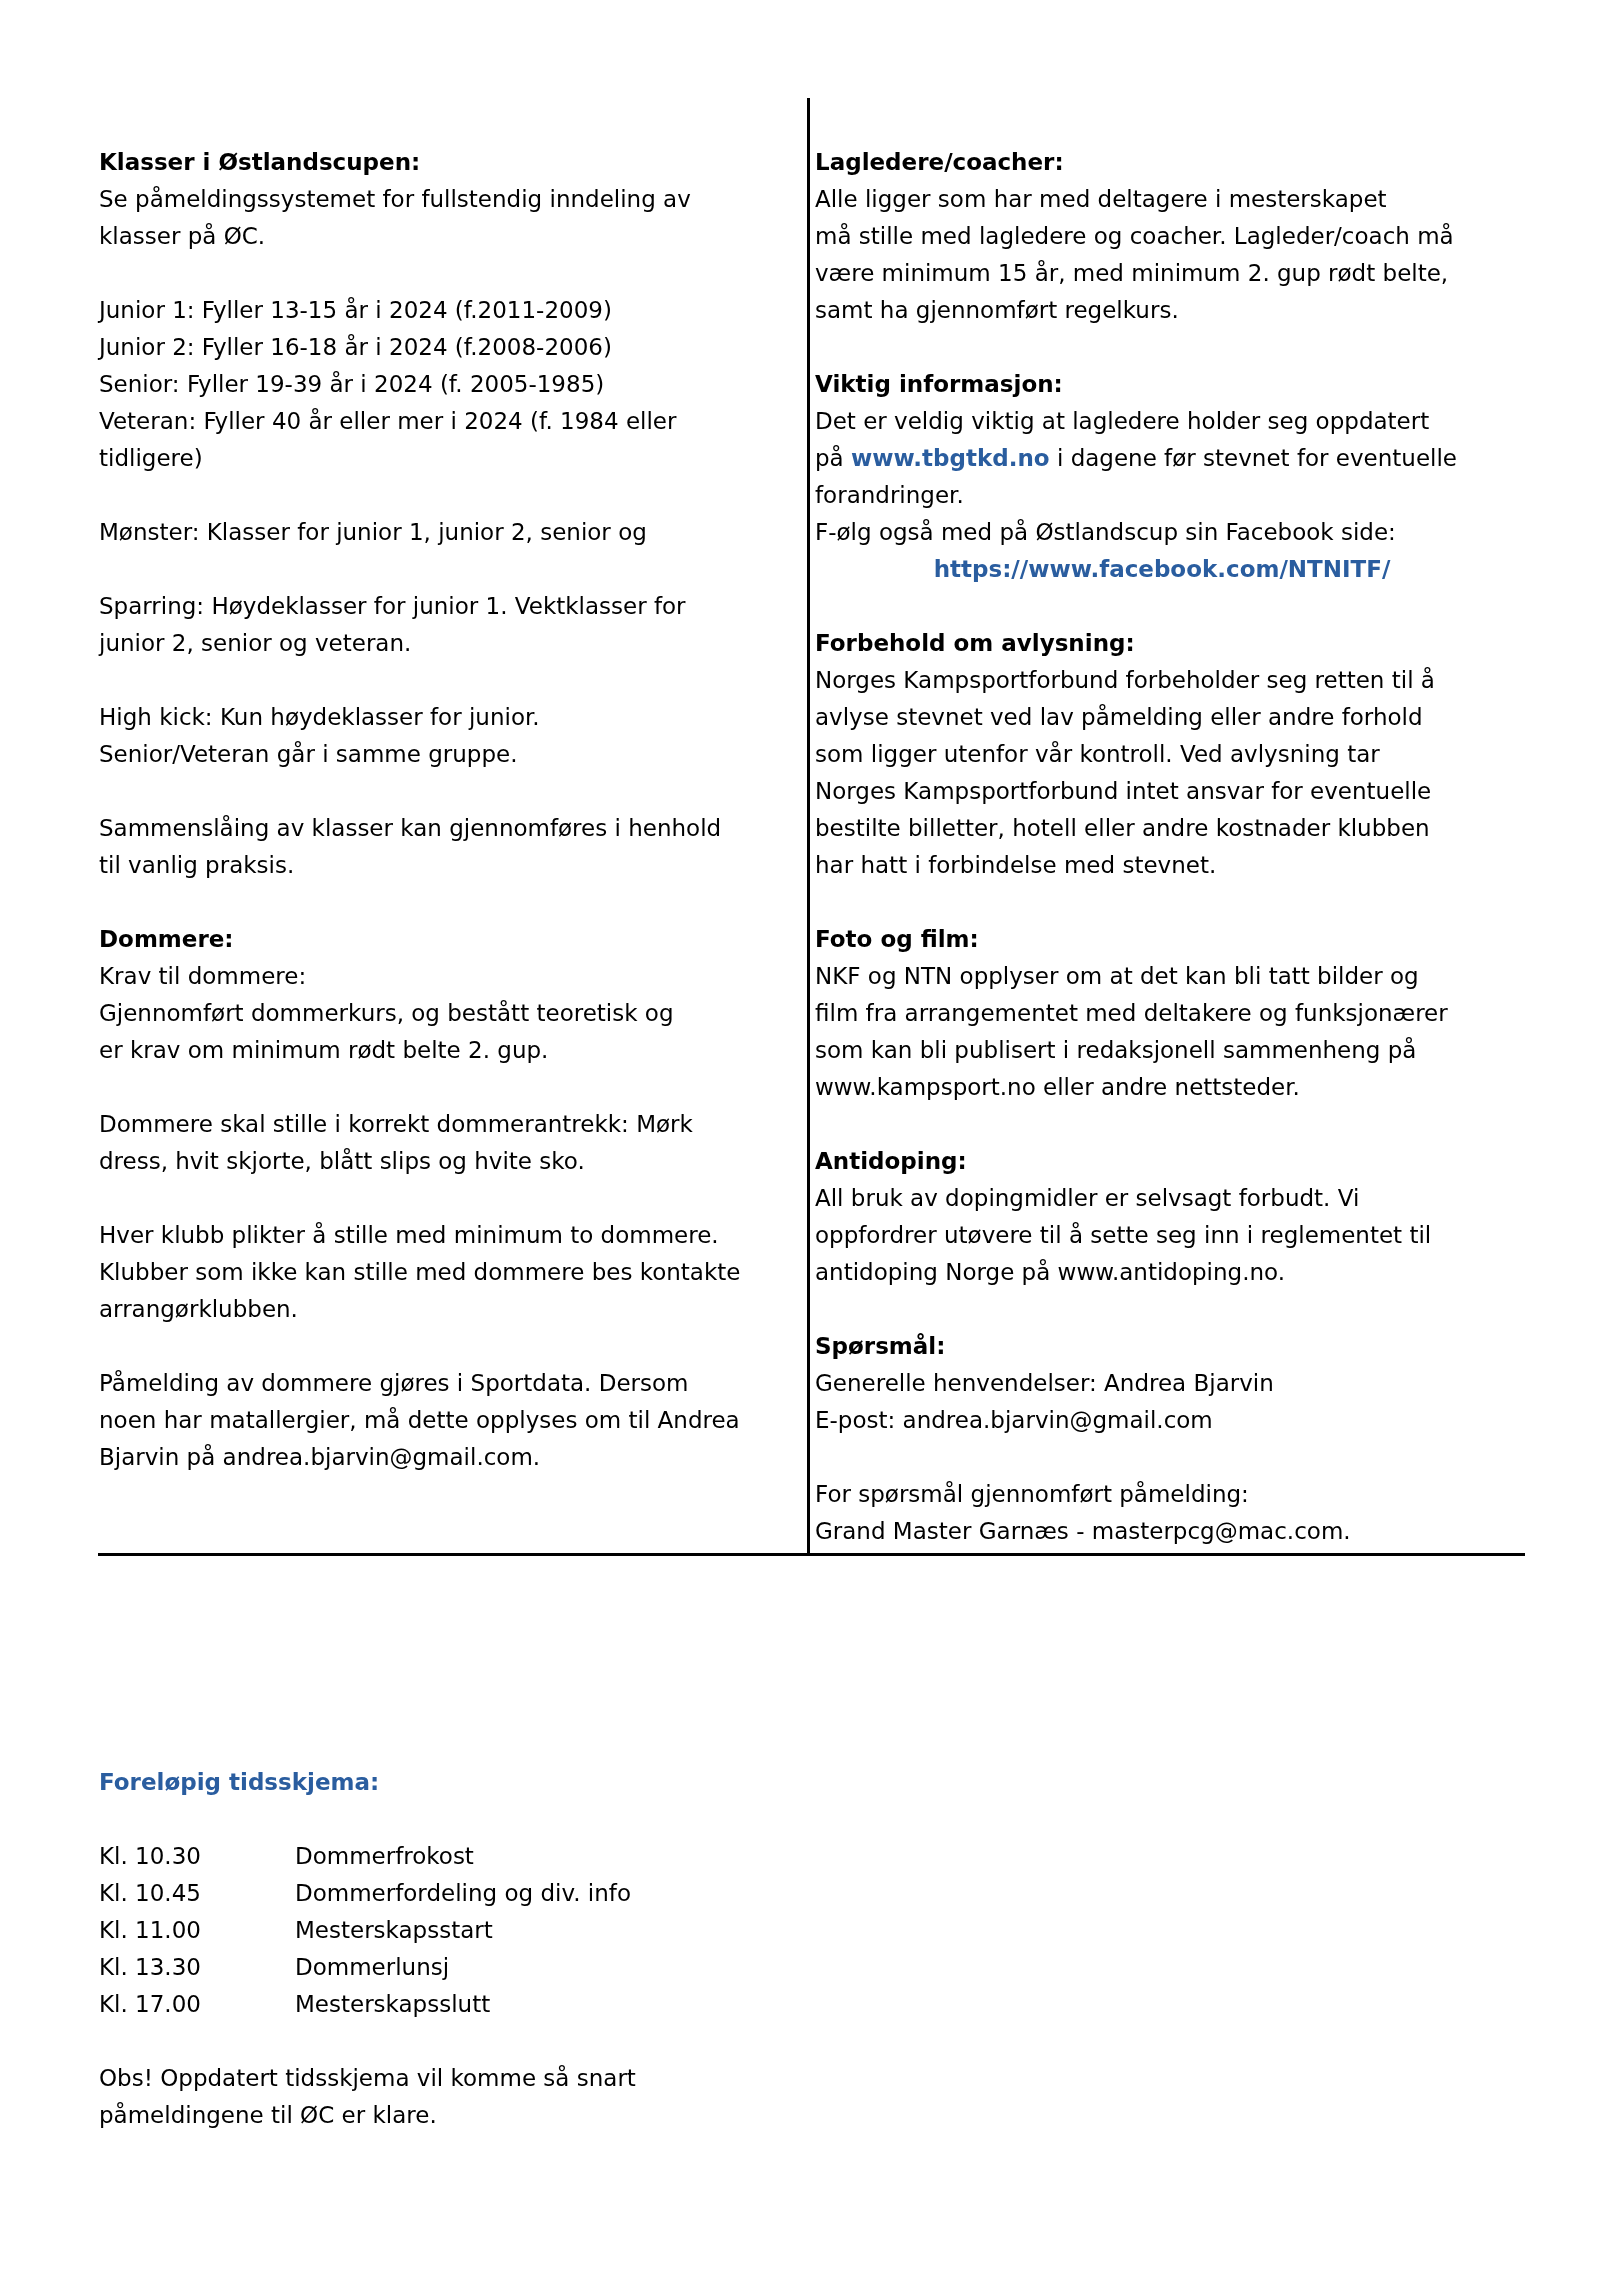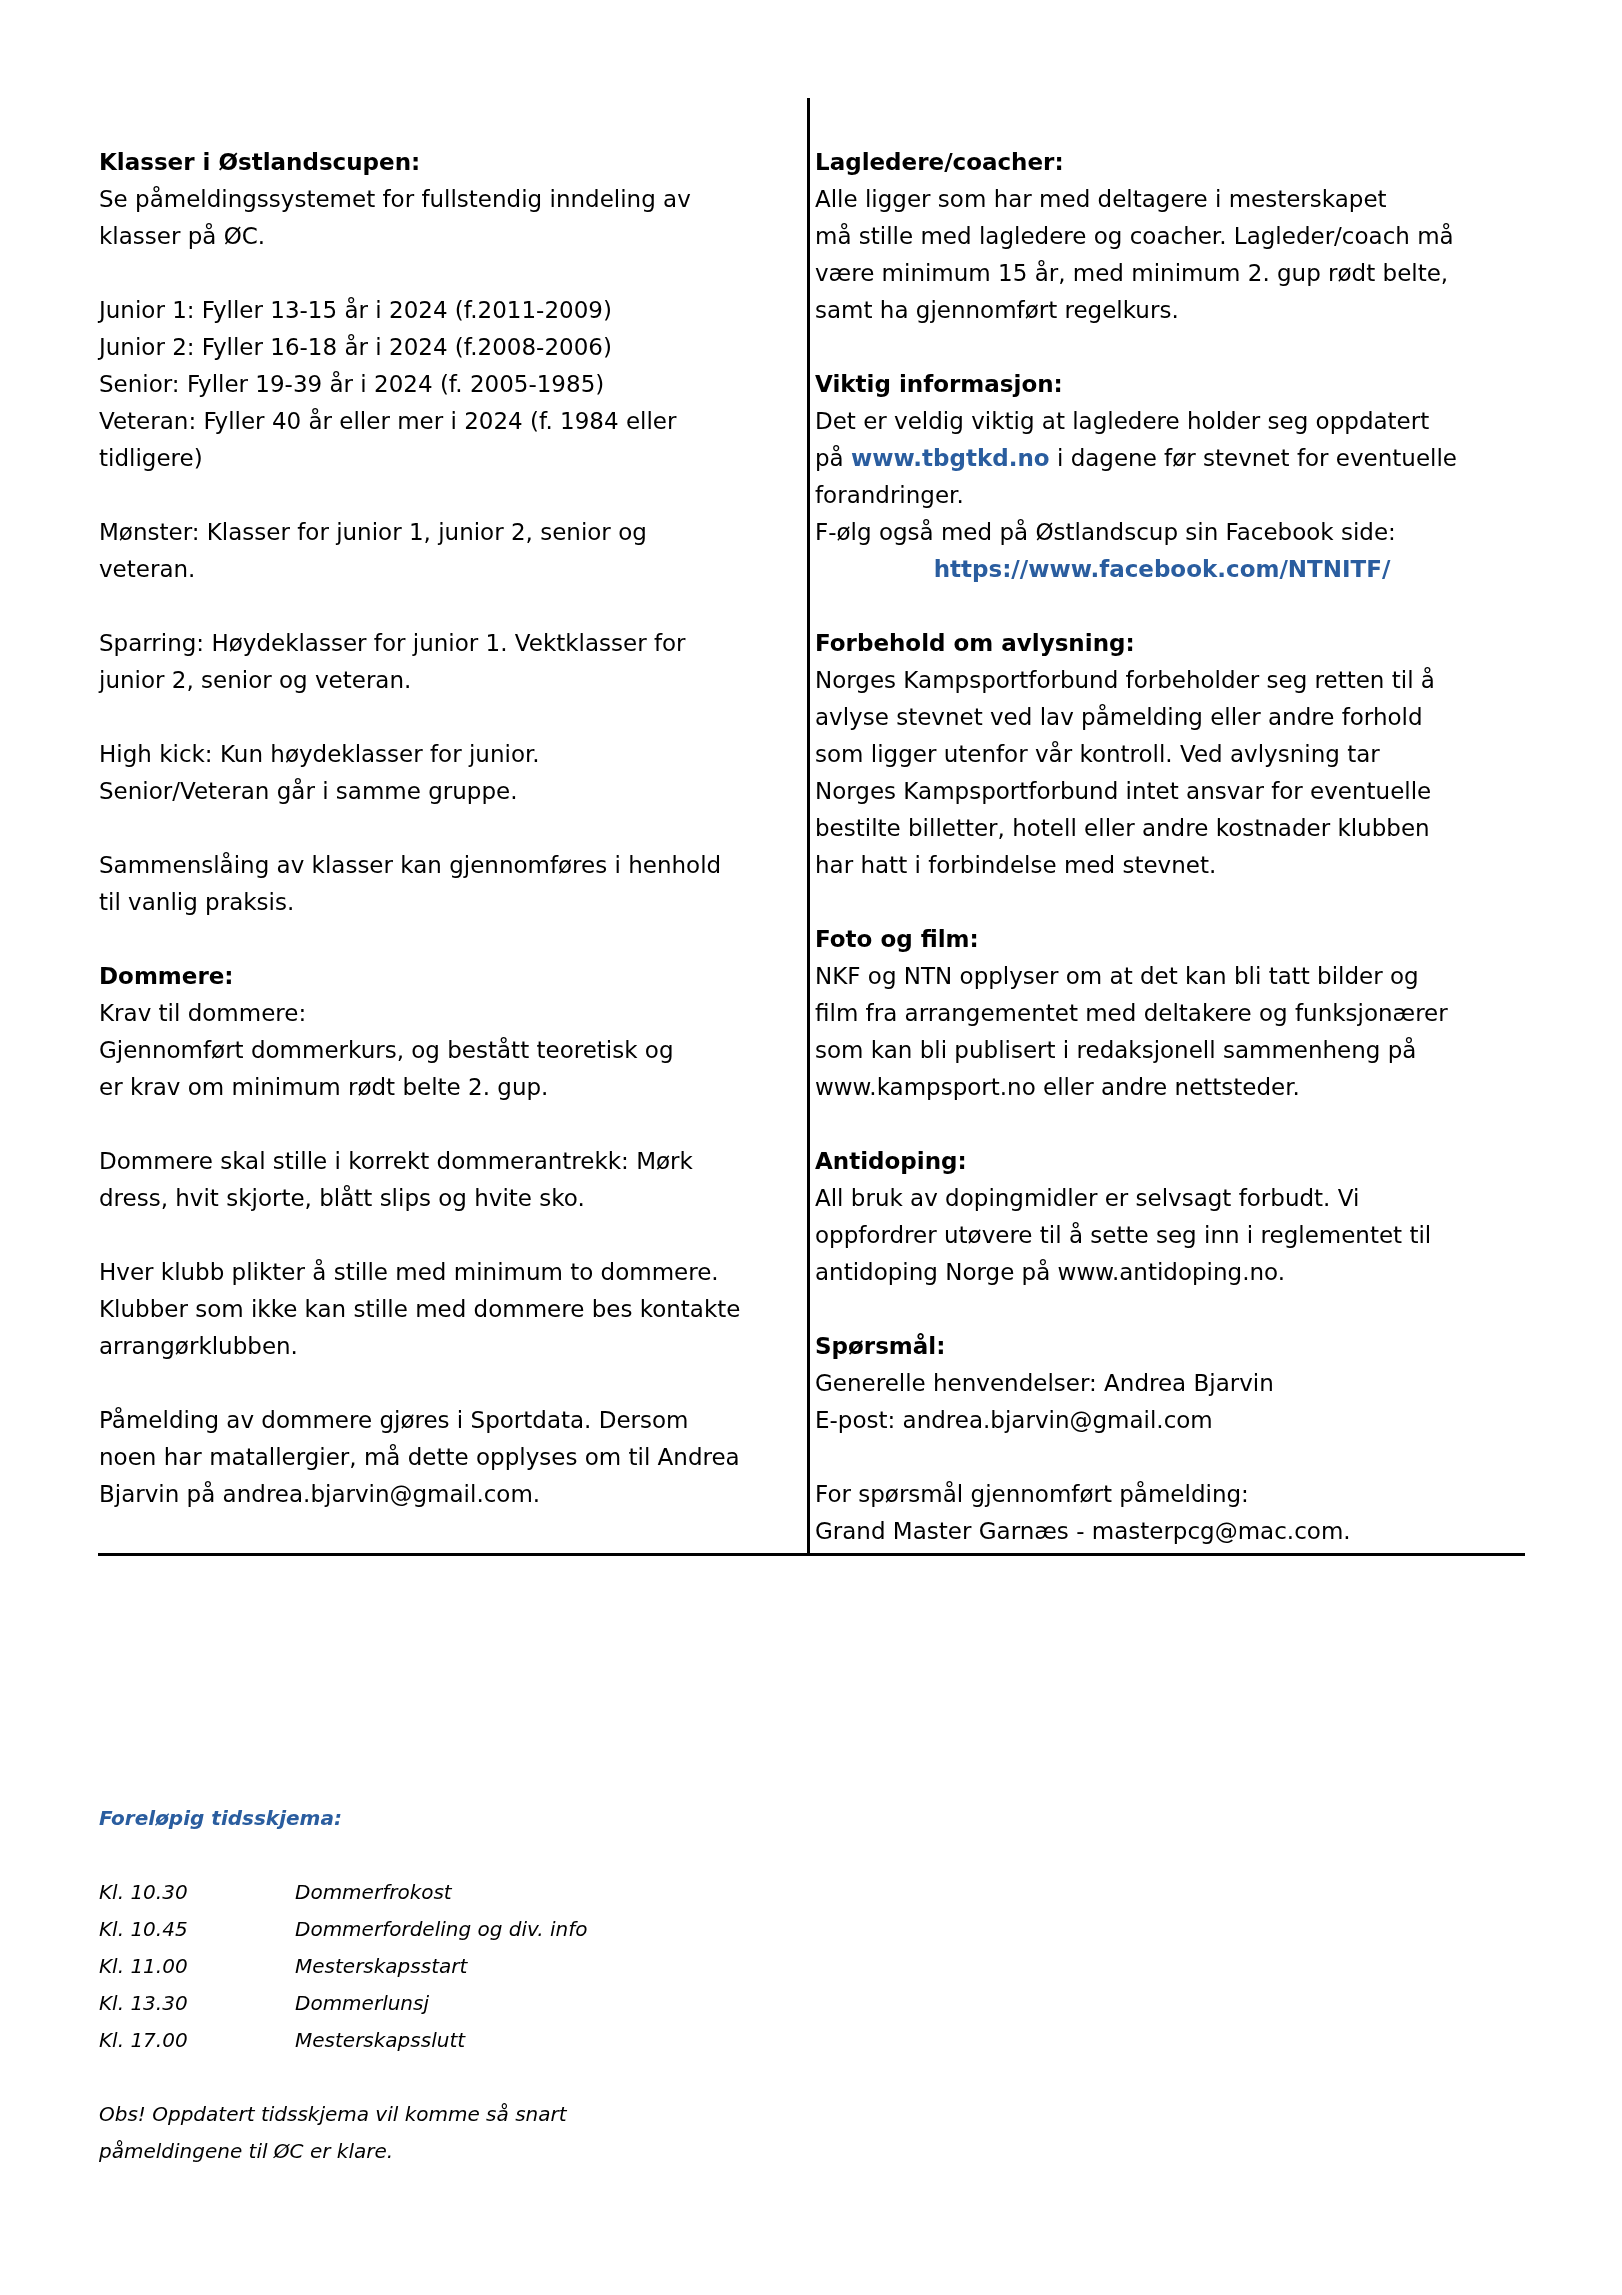--- a/index.html
+++ b/index.html
@@ -8,21 +8,21 @@
   .page { position: absolute; left: 0; top: 0; width: 1330px; height: 2295px; }
   .col { position: absolute; font-size: 23px; line-height: 37px; white-space: nowrap; }
   .col-left { left: 99px; top: 144px; width: 700px; }
   .col-right { left: 815px; top: 144px; width: 694px; }
   .line { display: block; height: 37px; }
   .heading { font-weight: bold; }
   .blank { display: block; height: 37px; }
   .link { color: #2a5d9f; font-weight: bold; text-align: center; }
   .divider-v { position: absolute; left: 807px; top: 98px; width: 2.6px; height: 1458px; background: #000; }
   .rule-h { position: absolute; left: 98px; top: 1553px; width: 1427px; height: 2.6px; background: #000; }
-  .schedule { position: absolute; left: 99px; top: 1800px; font-size: 20px; line-height: 37px; white-space: nowrap; font-style: italic; }
+  .schedule { position: absolute; left: 99px; top: 1764px; font-size: 23px; line-height: 37px; white-space: nowrap; }
   .schedule-heading { color: #2a5d9f; font-weight: bold; height: 37px; display: block; }
   .sched-row { display: flex; height: 37px; }
   .sched-time { width: 196px; }
   .sched-event { }
 </style>
 </head>
 <body>
 
 <div class="page">
 
@@ -39,21 +39,20 @@
     <div>
       <span class="line">Junior 1: Fyller 13-15 år i 2024 (f.2011-2009)</span>
       <span class="line">Junior 2: Fyller 16-18 år i 2024 (f.2008-2006)</span>
       <span class="line">Senior: Fyller 19-39 år i 2024 (f. 2005-1985)</span>
       <span class="line">Veteran: Fyller 40 år eller mer i 2024 (f. 1984 eller</span>
       <span class="line">tidligere)</span>
     </div>
     <span class="blank"></span>
     <div>
       <span class="line">Mønster: Klasser for junior 1, junior 2, senior og</span>
-      <span class="line">veteran.</span>
     </div>
     <span class="blank"></span>
     <div>
       <span class="line">Sparring: Høydeklasser for junior 1. Vektklasser for</span>
       <span class="line">junior 2, senior og veteran.</span>
     </div>
     <span class="blank"></span>
     <div>
       <span class="line">High kick: Kun høydeklasser for junior.</span>
       <span class="line">Senior/Veteran går i samme gruppe.</span>

